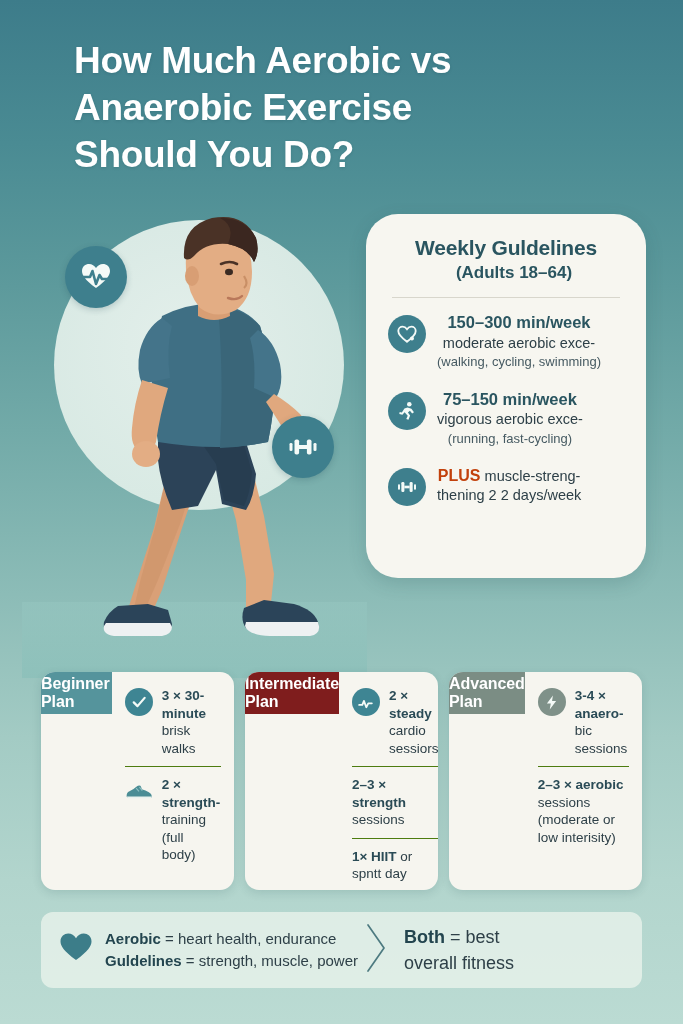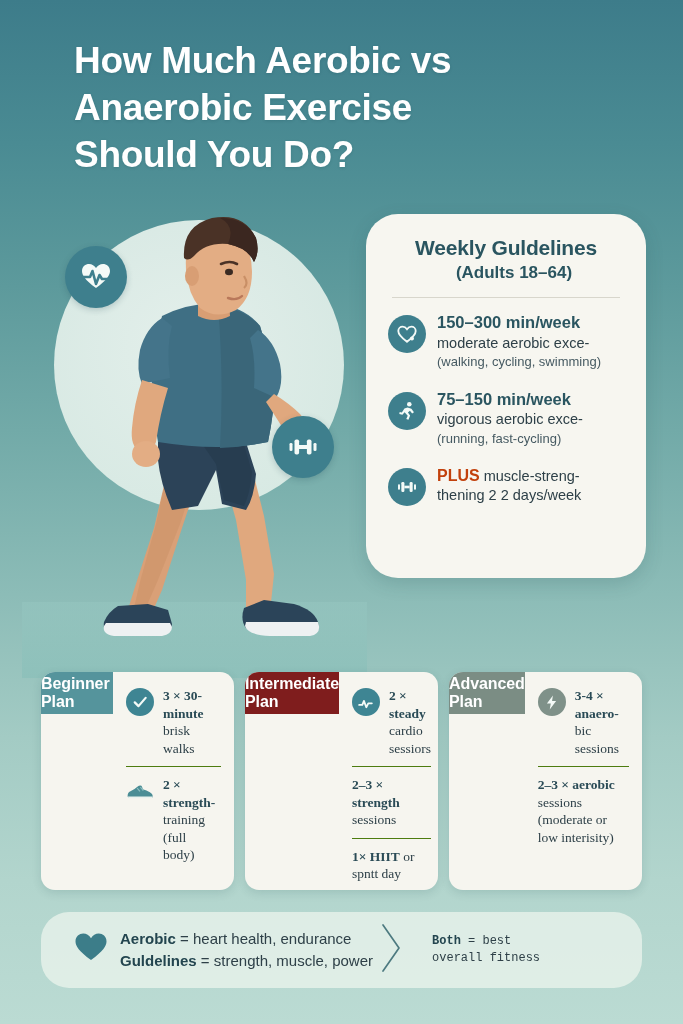--- a/index.html
+++ b/index.html
@@ -114,21 +114,21 @@
     font-size: 17px;
     font-weight: bold;
     margin-top: 3px;
     padding-left: 16px;
   }
   .guide-rule {
     height: 1px;
     background: #d8d6cc;
     margin: 14px 26px 0 26px;
   }
-  .guide-list { margin-top: 14px; }
+  .guide-list { margin-top: 14px; text-align: center; }
   .guide-row {
     display: flex;
     align-items: flex-start;
     padding: 0 14px 0 22px;
     margin-bottom: 18px;
   }
   .g-badge {
     flex: 0 0 auto;
     width: 38px;
     height: 38px;
@@ -178,21 +178,20 @@
     align-items: center;
     justify-content: center;
     color: #ffffff;
     font-size: 16px;
     font-weight: bold;
     letter-spacing: -0.1px;
   }
   .plan-body {
     flex: 1 1 auto;
     padding: 6px 13px 8px 13px;
-    font-family: Liberation Serif, serif;
   }
   .plan-item {
     display: flex;
     align-items: flex-start;
     padding: 9px 0 9px 0;
     color: #2e4048;
     font-size: 13.5px;
     line-height: 1.3;
   }
   .plan-item + .plan-item { border-top: 1px solid #4d7c0f; }
@@ -214,29 +213,29 @@
   .p-txt { flex: 1 1 auto; }
 
   
   .summary {
     position: absolute;
     left: 41px;
     top: 912px;
     width: 601px;
     height: 76px;
     background: rgba(233,242,235,0.80);
-    border-radius: 28px;
+    border-radius: 12px;
     display: flex;
     align-items: center;
-    padding: 0 33px;
+    padding: 0 18px;
     box-sizing: border-box;
   }
   .sum-heart { flex: 0 0 auto; margin-right: 12px; margin-top: -2px; }
   .sum-left { flex: 0 0 auto; color: #2e4048; font-size: 15px; line-height: 1.45; }
-  .sum-right { flex: 0 0 auto; color: #2e4048; font-size: 12px; line-height: 1.45; margin-left: 25px; font-family: Liberation Mono, monospace; }
+  .sum-right { flex: 0 0 auto; color: #2e4048; font-size: 18px; line-height: 1.45; margin-left: 12px; }
   .sum-b { font-weight: bold; color: #23454f; }
   .slash { flex: 0 0 auto; margin: 0 2px 0 6px; }
 </style>
 </head>
 <body>
 
 <div class="poster">
 
   <div class="headline">
     <span>How Much Aerobic vs</span>

